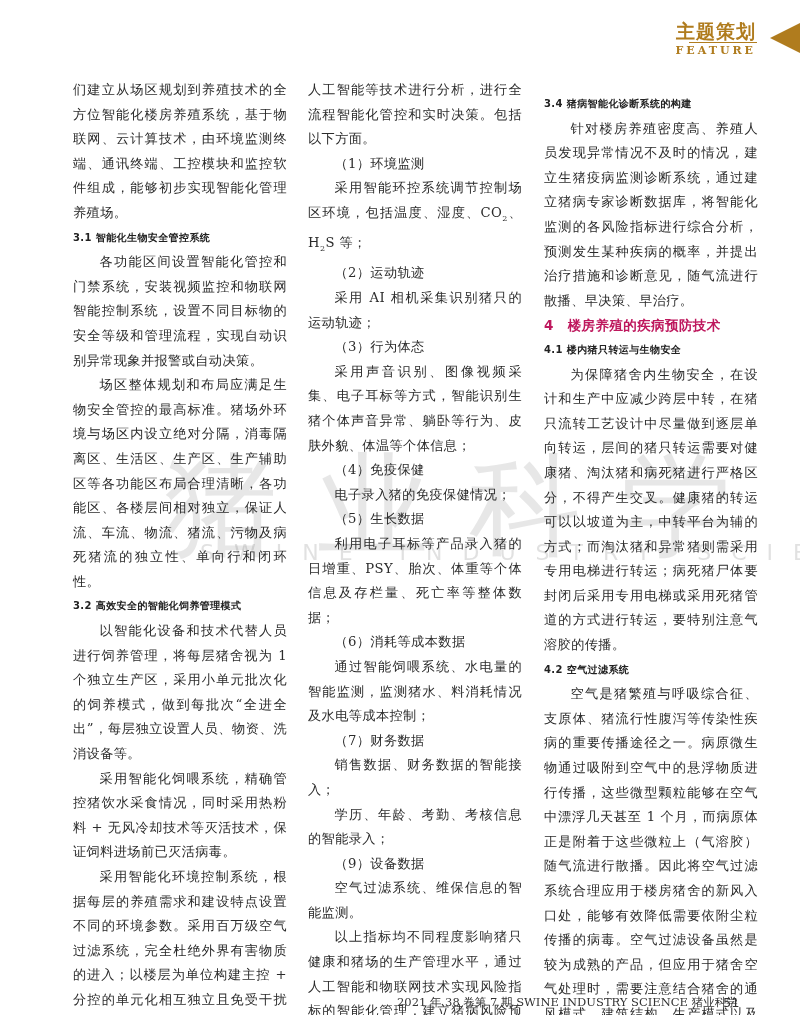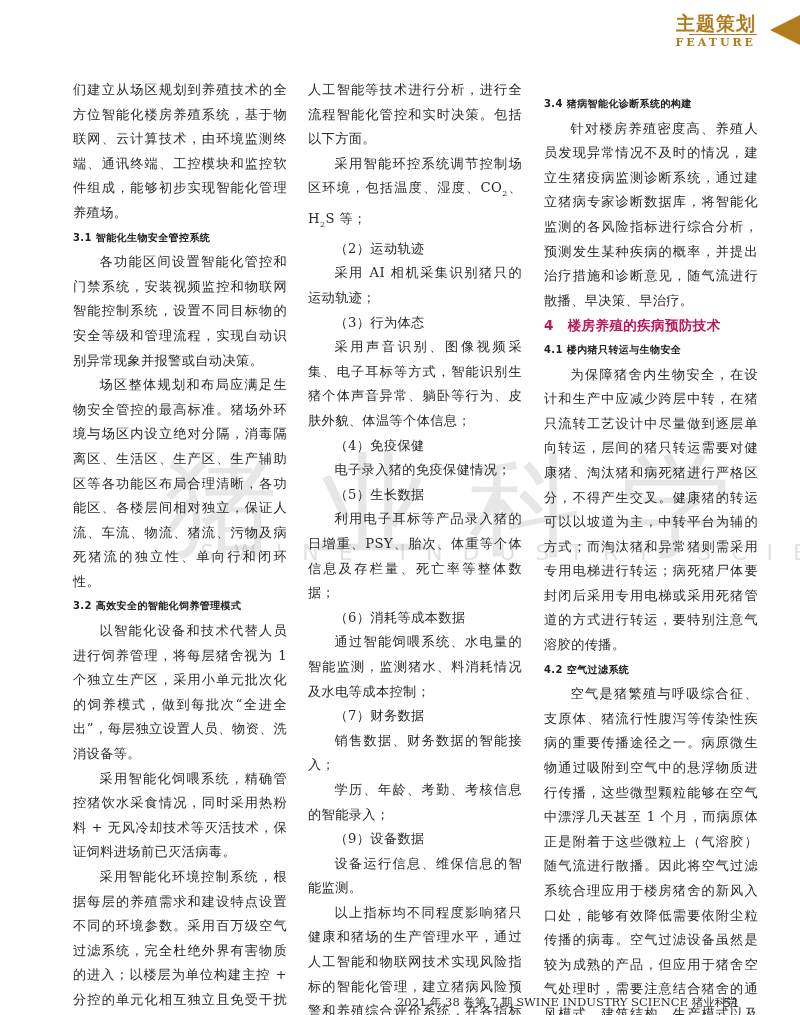--- a/index.html
+++ b/index.html
@@ -1,20 +1,20 @@
 <!DOCTYPE html>
 <html><head>
 <meta charset="utf-8">
 <style>
   html, body { margin:0; padding:0; }
   body {
     width:800px; height:1015px; background:#ffffff; position:relative; overflow:hidden;
     font-family:"DejaVu Serif","Liberation Serif",serif; color:#2b2b2b;
   }
-  .header { position:absolute; top:8px; right:0; width:200px; height:45px;text-decoration:underline; }
+  .header { position:absolute; top:16px; right:0; width:200px; height:45px;text-decoration:underline; }
   .header-title { position:absolute; right:44px; top:3px; font-family:"DejaVu Sans","Liberation Sans",sans-serif;
     font-weight:bold; font-size:19px; color:#b07c1e; letter-spacing:1px; }
   .header-rule { position:absolute; right:43px; top:26px; width:68px; height:1px; background:#b07c1e; }
   .header-sub { position:absolute; right:44px; top:28px; font-family:"DejaVu Serif","Liberation Serif",serif;
     font-weight:bold; font-size:11px; color:#b07c1e; letter-spacing:3px; }
   .header-tri { position:absolute; right:0; top:7px; width:0; height:0;
     border-top:15px solid transparent; border-bottom:15px solid transparent; border-right:30px solid #b07c1e; }
 
   .col { position:absolute; top:78px; width:214px; font-size:13.2px; line-height:24.6px; letter-spacing:0.4px; }
   .col1 { left:73px; }
@@ -54,36 +54,37 @@
   <p class="p ind">场区整体规划和布局应满足生物安全管控的最高标准。猪场外环境与场区内设立绝对分隔，消毒隔离区、生活区、生产区、生产辅助区等各功能区布局合理清晰，各功能区、各楼层间相对独立，保证人流、车流、物流、猪流、污物及病死猪流的独立性、单向行和闭环性。</p>
   <p class="h3">3.2 高效安全的智能化饲养管理模式</p>
   <p class="p ind">以智能化设备和技术代替人员进行饲养管理，将每层猪舍视为 1 个独立生产区，采用小单元批次化的饲养模式，做到每批次“全进全出”，每层独立设置人员、物资、洗消设备等。</p>
   <p class="p ind">采用智能化饲喂系统，精确管控猪饮水采食情况，同时采用热粉料 + 无风冷却技术等灭活技术，保证饲料进场前已灭活病毒。</p>
   <p class="p ind">采用智能化环境控制系统，根据每层的养殖需求和建设特点设置不同的环境参数。采用百万级空气过滤系统，完全杜绝外界有害物质的进入；以楼层为单位构建主控 + 分控的单元化相互独立且免受干扰的通风系统，保证场区内每层猪舍的最优通风。</p>
 
 </div>
 
 <div class="col col2">
   <p class="p">人工智能等技术进行分析，进行全流程智能化管控和实时决策。包括以下方面。</p>
+  <p class="p ind">（1）环境监测</p>
   <p class="p ind"><span>采用智能环控系统调节控制场区环境，包括温度、湿度、CO</span><sub>2</sub><span>、H</span><sub>2</sub><span>S 等；</span></p>
   <p class="p ind">（2）运动轨迹</p>
   <p class="p ind">采用 AI 相机采集识别猪只的运动轨迹；</p>
   <p class="p ind">（3）行为体态</p>
   <p class="p ind">采用声音识别、图像视频采集、电子耳标等方式，智能识别生猪个体声音异常、躺卧等行为、皮肤外貌、体温等个体信息；</p>
   <p class="p ind">（4）免疫保健</p>
   <p class="p ind">电子录入猪的免疫保健情况；</p>
   <p class="p ind">（5）生长数据</p>
   <p class="p ind">利用电子耳标等产品录入猪的日增重、PSY、胎次、体重等个体信息及存栏量、死亡率等整体数据；</p>
   <p class="p ind">（6）消耗等成本数据</p>
   <p class="p ind">通过智能饲喂系统、水电量的智能监测，监测猪水、料消耗情况及水电等成本控制；</p>
   <p class="p ind">（7）财务数据</p>
   <p class="p ind">销售数据、财务数据的智能接入；</p>
   <p class="p ind">学历、年龄、考勤、考核信息的智能录入；</p>
   <p class="p ind">（9）设备数据</p>
-  <p class="p ind">设备运行信息、维保信息的智能监测。</p>
+  <p class="p ind">空气过滤系统、维保信息的智能监测。</p>
   <p class="p ind">以上指标均不同程度影响猪只健康和猪场的生产管理水平，通过人工智能和物联网技术实现风险指标的智能化管理，建立猪病风险预警和养殖综合评价系统，在各指标出现异常时能够立即警报和决策分析，实现养殖风险的早预警、早处理。</p>
 </div>
 
 <div class="col col3">
   <p class="h3">3.4 猪病智能化诊断系统的构建</p>
   <p class="p ind">针对楼房养殖密度高、养殖人员发现异常情况不及时的情况，建立生猪疫病监测诊断系统，通过建立猪病专家诊断数据库，将智能化监测的各风险指标进行综合分析，预测发生某种疾病的概率，并提出治疗措施和诊断意见，随气流进行散播、早决策、早治疗。</p>
   <p class="h2">4　楼房养殖的疾病预防技术</p>
   <p class="h3">4.1 楼内猪只转运与生物安全</p>
   <p class="p ind">为保障猪舍内生物安全，在设计和生产中应减少跨层中转，在猪只流转工艺设计中尽量做到逐层单向转运，层间的猪只转运需要对健康猪、淘汰猪和病死猪进行严格区分，不得产生交叉。健康猪的转运可以以坡道为主，中转平台为辅的方式；而淘汰猪和异常猪则需采用专用电梯进行转运；病死猪尸体要封闭后采用专用电梯或采用死猪管道的方式进行转运，要特别注意气溶胶的传播。</p>
   <p class="h3">4.2 空气过滤系统</p>

